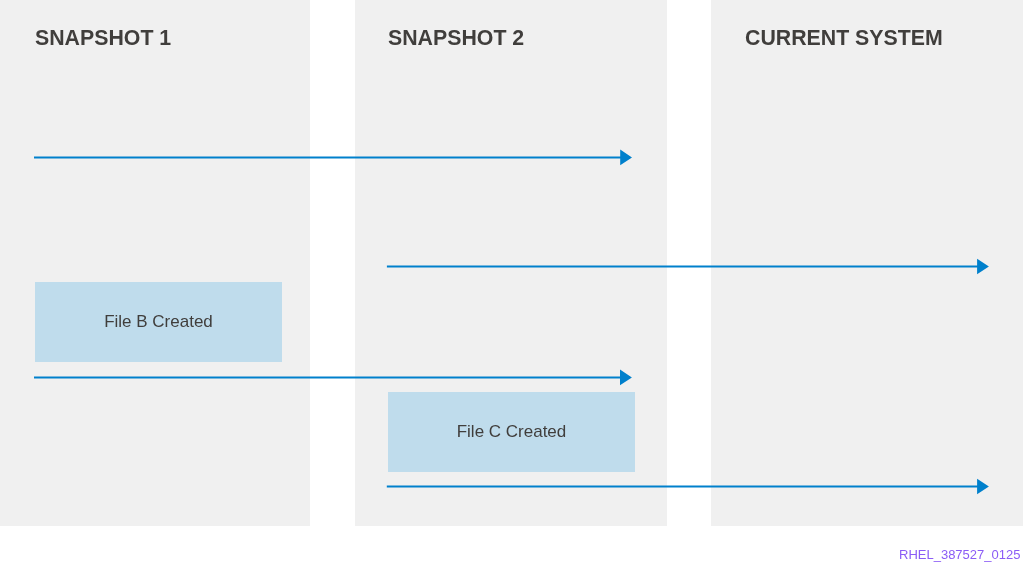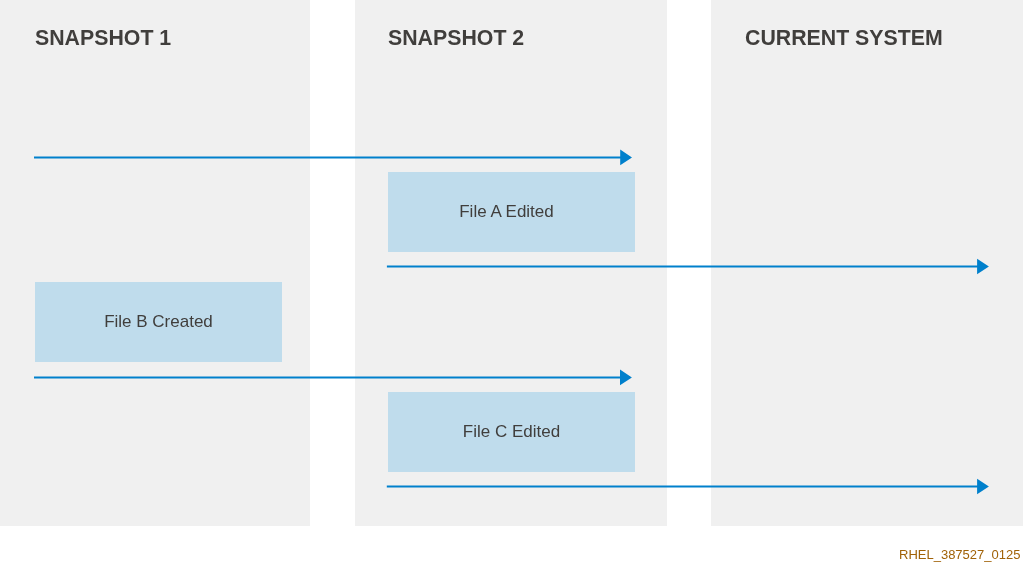--- a/index.html
+++ b/index.html
@@ -38,43 +38,40 @@
   .event-box-2{left:388px;top:172px;}
   .event-box-3{left:35px;top:282px;}
   .event-box-4{left:388px;top:392px;}
   .event-label{font-size:17px;line-height:1.2;color:#403e3c;white-space:nowrap;}
   .event-label.nudge-left{position:relative;left:-5px;}
 
   
   .arrow-layer{position:absolute;left:0;top:0;width:1024px;height:571px;}
 
   
-  .credit{position:absolute;left:899px;top:547px;font-size:13px;line-height:1.2;color:#a16207;white-space:nowrap;}
+  .credit{position:absolute;left:899px;top:547px;font-size:13px;line-height:1.2;color:#8b5cf6;white-space:nowrap;}
 </style>
 </head>
 <body>
 
 <div class="canvas">
 
   <div class="lane lane-1"></div>
   <div class="lane lane-2"></div>
   <div class="lane lane-3"></div>
 
   <div class="lane-title lane-title-1">SNAPSHOT 1</div>
   <div class="lane-title lane-title-2">SNAPSHOT 2</div>
   <div class="lane-title lane-title-3">CURRENT SYSTEM</div>
 
-  <div class="event-box event-box-2">
-    <span class="event-label nudge-left">File A Edited</span>
-  </div>
   <div class="event-box event-box-3">
     <span class="event-label">File B Created</span>
   </div>
   <div class="event-box event-box-4">
-    <span class="event-label">File C Edited</span>
+    <span class="event-label">File C Created</span>
   </div>
 
   <svg class="arrow-layer" width="1024" height="571" viewBox="0 0 1024 571" aria-hidden="true">
     <path fill="#0080cc" stroke="none" d="M34,156.4 L620.2,156.4 L620.2,149.6 L632,157.4 L620.2,165.2 L620.2,158.4 L34,158.4 Z"></path>
     <path fill="#0080cc" stroke="none" d="M386.9,265.5 L977.1,265.5 L977.1,258.7 L988.9,266.5 L977.1,274.3 L977.1,267.5 L386.9,267.5 Z"></path>
     <path fill="#0080cc" stroke="none" d="M34,376.4 L620,376.4 L620,369.6 L631.9,377.4 L620,385.2 L620,378.4 L34,378.4 Z"></path>
     <path fill="#0080cc" stroke="none" d="M386.8,485.5 L977.1,485.5 L977.1,478.7 L988.9,486.5 L977.1,494.3 L977.1,487.5 L386.8,487.5 Z"></path>
   </svg>
 
   <div class="credit">RHEL_387527_0125</div>

